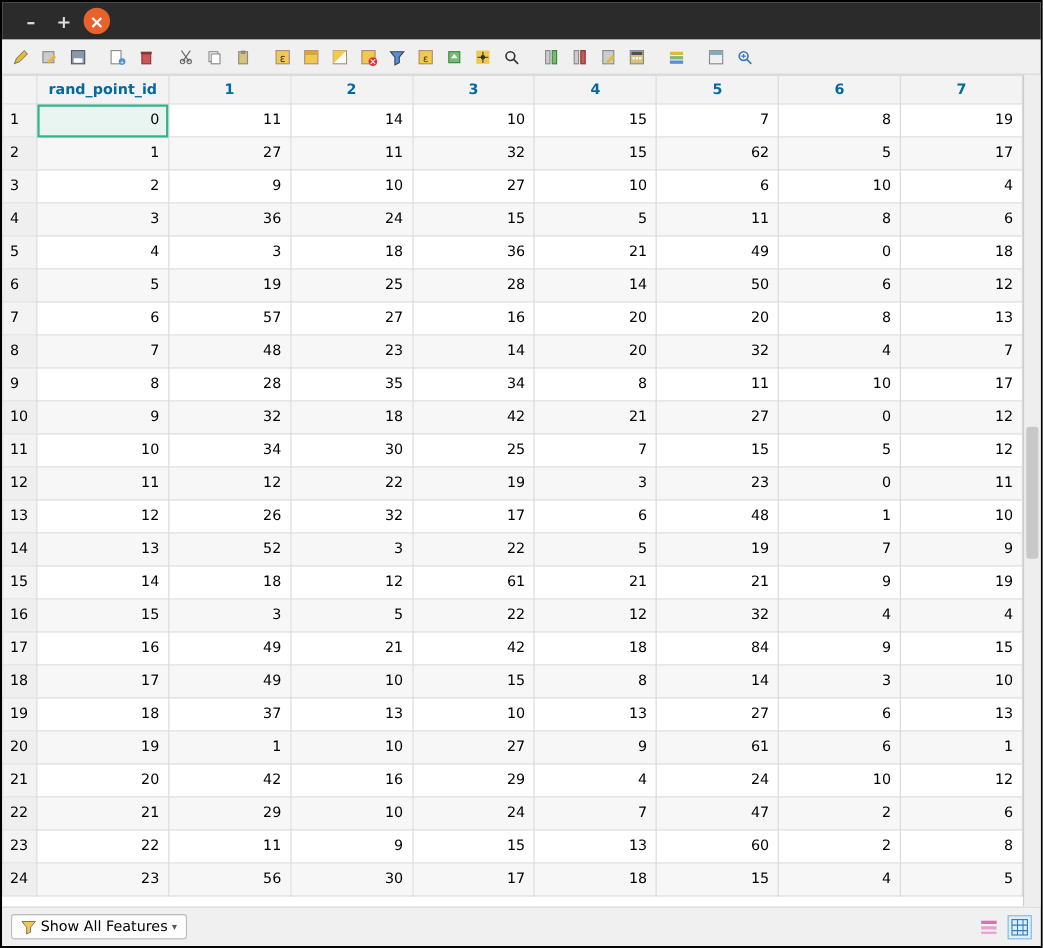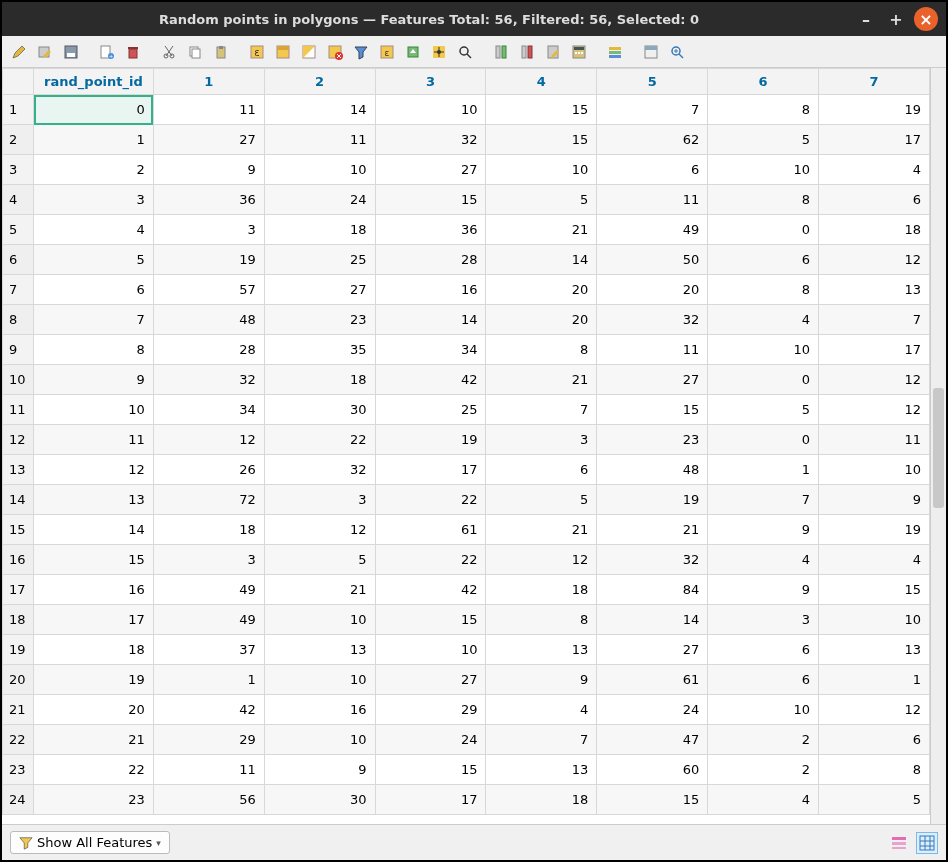--- a/index.html
+++ b/index.html
@@ -143,21 +143,20 @@
     border: 1px solid #7ab9e8;
     background: #dcefff;
   }
 </style>
 </head>
 <body>
 
 <div class="window">
 
   <div class="titlebar">
-    <span class="title">Random points in polygons — Features Total: 56, Filtered: 56, Selected: 0</span>
     <span class="win-btn minimize">–</span>
     <span class="win-btn maximize">+</span>
     <span class="win-btn close">×</span>
   </div>
 
   <div class="toolbar" id="toolbar">
       <span class="tool-icon">
         <svg width="16" height="16" viewBox="0 0 16 16">
           <path d="M2 14 L4 9 L11 2 L14 5 L7 12 L2 14 Z" fill="#e2b93b" stroke="#555" stroke-width="0.7"></path>
         </svg>
@@ -483,21 +482,21 @@
               <td>32</td>
               <td>17</td>
               <td>6</td>
               <td>48</td>
               <td>1</td>
               <td>10</td>
             </tr>
             <tr>
               <th class="rowhead">14</th>
               <td>13</td>
-              <td>72</td>
+              <td>52</td>
               <td>3</td>
               <td>22</td>
               <td>5</td>
               <td>19</td>
               <td>7</td>
               <td>9</td>
             </tr>
             <tr>
               <th class="rowhead">15</th>
               <td>14</td>

